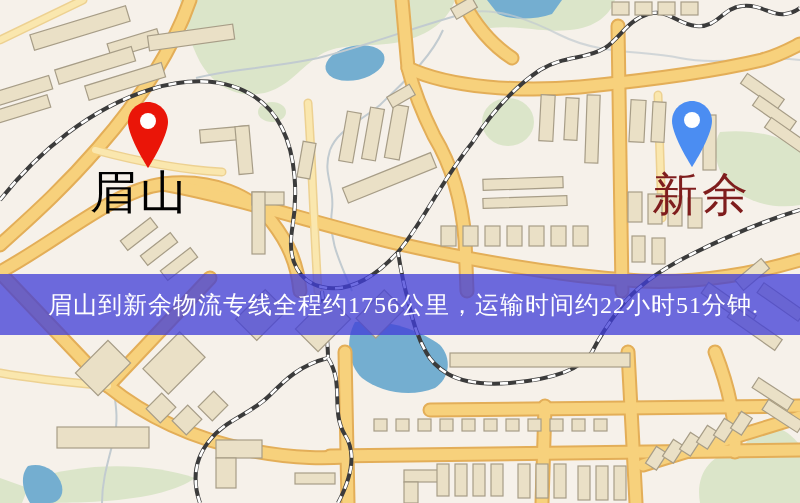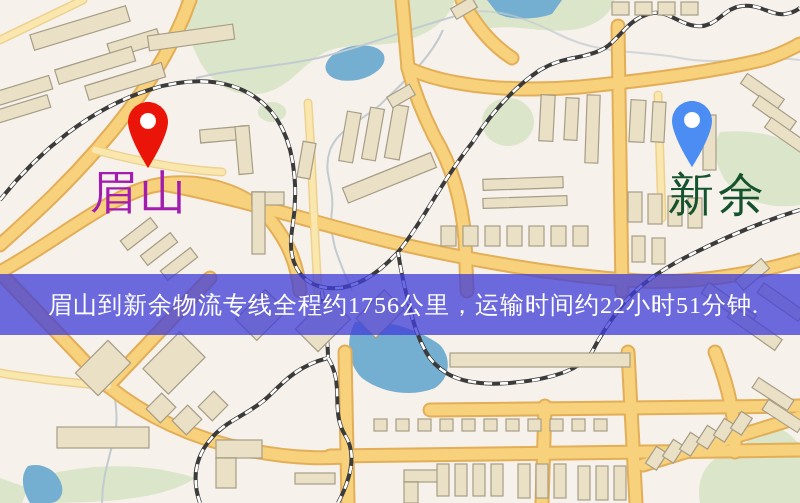--- a/index.html
+++ b/index.html
@@ -21,22 +21,22 @@
   .stream{fill:none;stroke:#c2cbd0;stroke-width:2;}
   .bld{fill:#eae0c6;stroke:#a79d87;stroke-width:1.2;}
 
   .pin{position:absolute;width:40px;height:66px;}
   .pin svg{display:block;width:100%;height:100%;}
   .pin-origin{left:128px;top:102px;}
   .pin-destination{left:672px;top:101px;}
 
   .city-label{position:absolute;font-size:46px;line-height:1;letter-spacing:4px;
               font-weight:400;white-space:nowrap;}
-  .label-origin{left:90px;top:170px;color:#a21caf;}
-  .label-destination{left:668px;top:172px;color:#14532d;}
+  .label-origin{left:90px;top:170px;color:#000000;}
+  .label-destination{left:652px;top:172px;color:#7f1d1d;}
 
   .banner{position:absolute;left:0;top:274px;width:800px;height:61px;
           background:rgba(65,62,216,0.76);display:flex;align-items:center;}
   .banner-text{color:#ffffff;font-size:24px;letter-spacing:1px;padding-left:48px;
                white-space:nowrap;}
 </style>
 </head>
 <body>
 
 <div class="screen">

